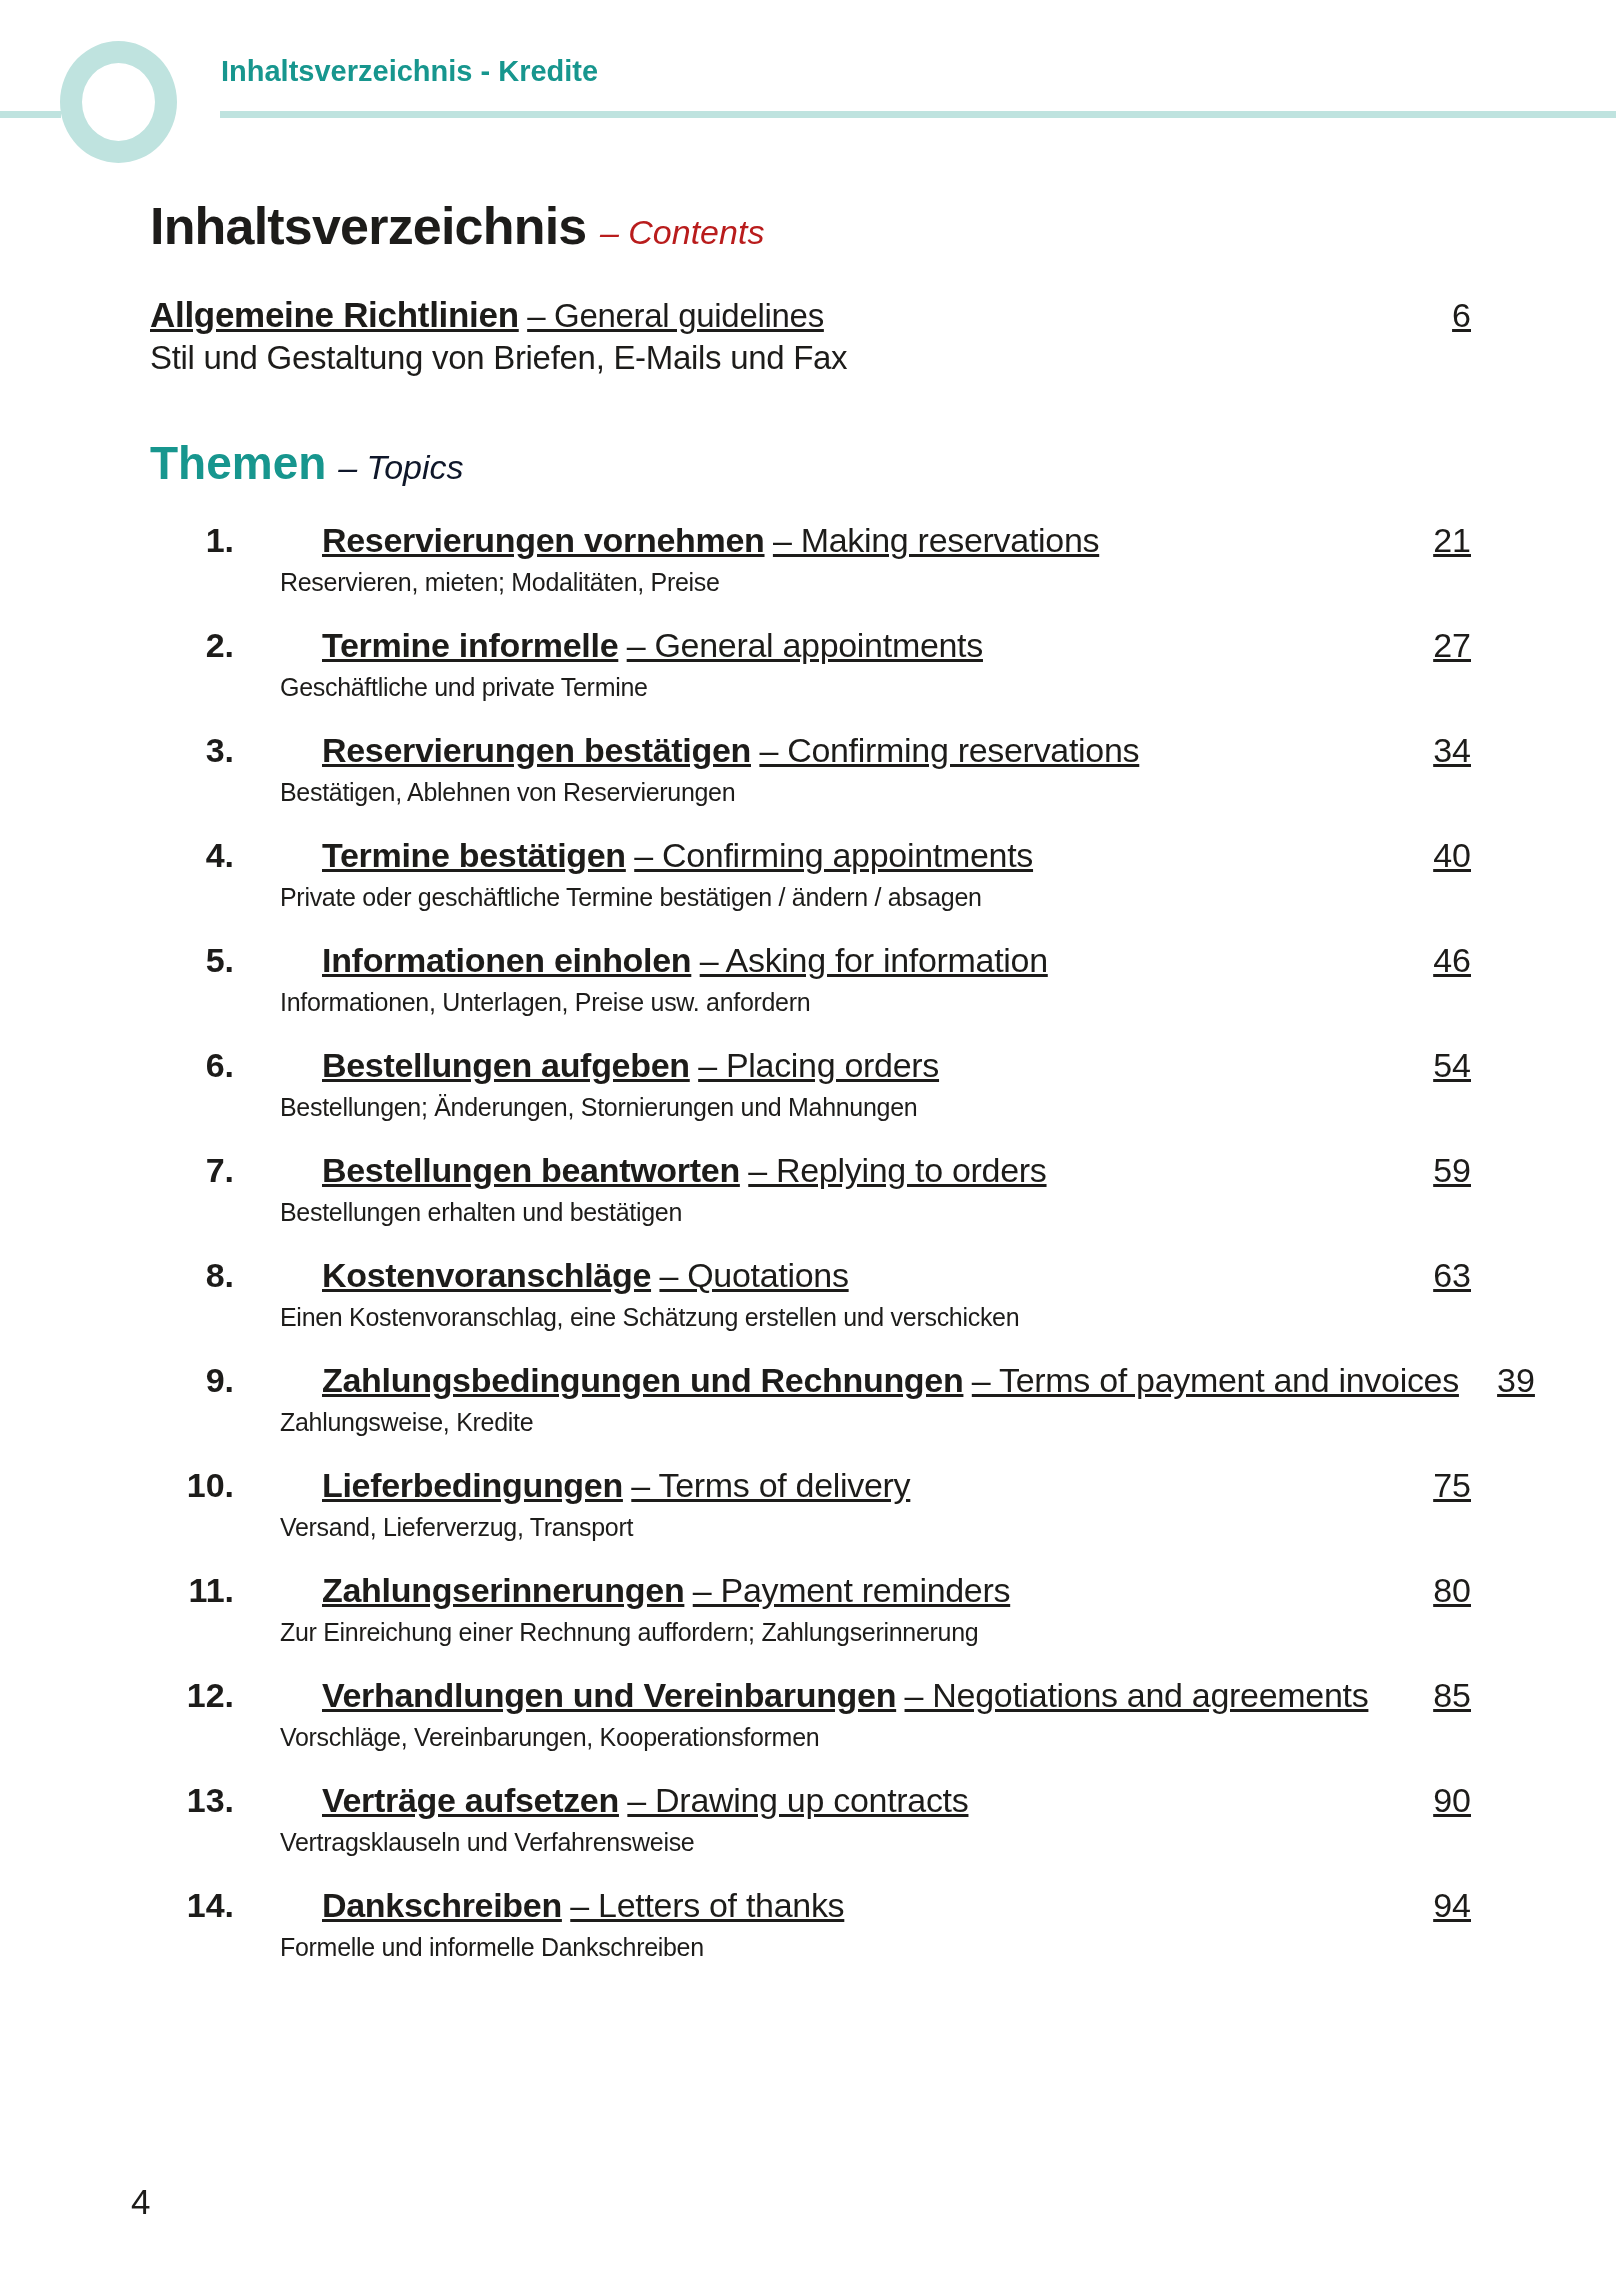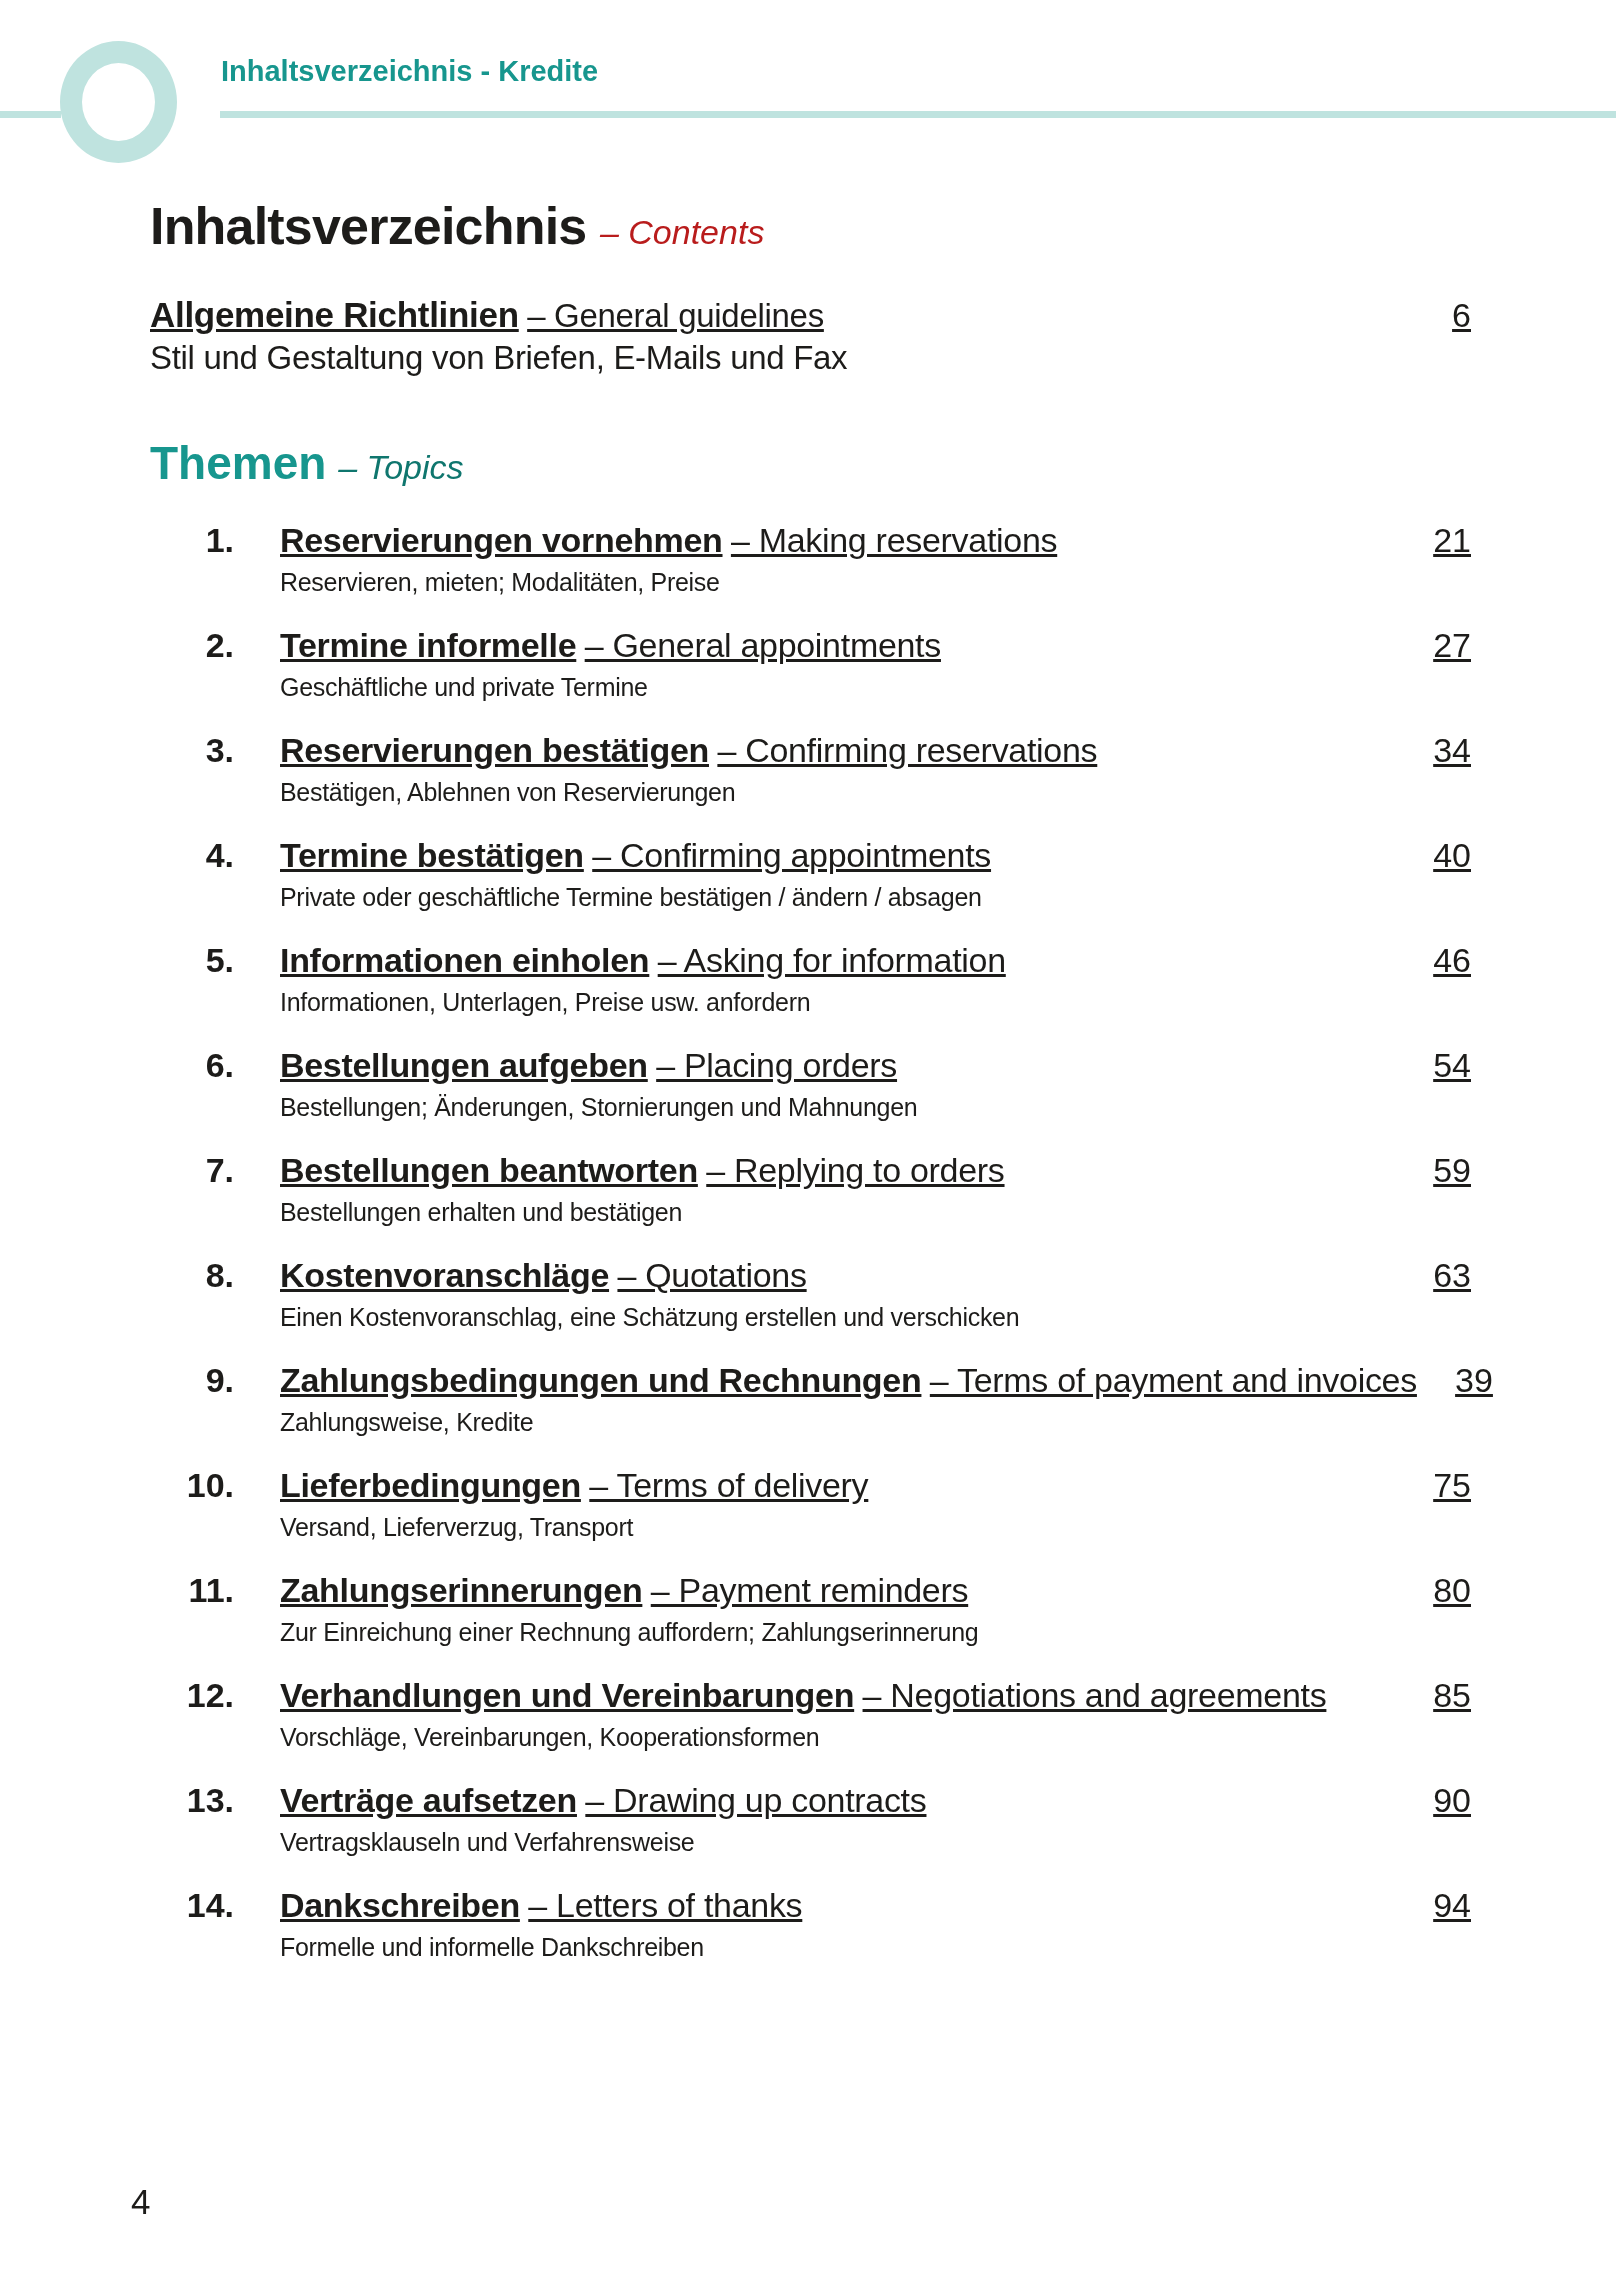--- a/index.html
+++ b/index.html
@@ -49,31 +49,31 @@
   .txt-reg{font-size:33px;line-height:42px;font-weight:normal;letter-spacing:-0.3px;white-space:nowrap;}
   .after-dash{margin-left:8.4px;}
   .spacer{flex:1 1 auto;}
   .pagenum{font-size:34px;line-height:42px;font-weight:normal;text-align:right;min-width:76px;}
   .themen-row{
     margin-top:57px;font-size:46px;line-height:54px;font-weight:bold;
     color:var(--teal);white-space:nowrap;
   }
   .themen-en{
     font-size:34px;font-weight:normal;font-style:italic;
-    color:#0f766e;margin-left:11.8px;letter-spacing:0;
+    color:#0f172a;margin-left:11.8px;letter-spacing:0;
   }
   
   .items{margin-top:25px;}
   .item{display:flex;margin-bottom:21px;}
   .item .num{
     flex:0 0 84px;text-align:right;
     font-size:34px;line-height:42px;font-weight:bold;
   }
   .item .item-content{flex:1 1 auto;margin-left:46px;min-width:0;}
-  .item .de{font-size:34px;line-height:42px;font-weight:bold;letter-spacing:-0.3px;white-space:nowrap;}
+  .item .de{font-size:34px;line-height:42px;font-weight:bold;letter-spacing:-0.3px;white-space:nowrap;margin-left:42px;}
   .item .en{font-size:34px;line-height:42px;font-weight:normal;letter-spacing:-0.3px;margin-left:8.4px;white-space:nowrap;}
   .item .sub{font-size:25px;line-height:42px;font-weight:normal;letter-spacing:-0.3px;white-space:nowrap;}
   
   .folio{
     position:absolute;left:131px;top:2181px;
     font-size:35px;line-height:42px;font-weight:normal;
   }
 </style>
 </head>
 <body>

